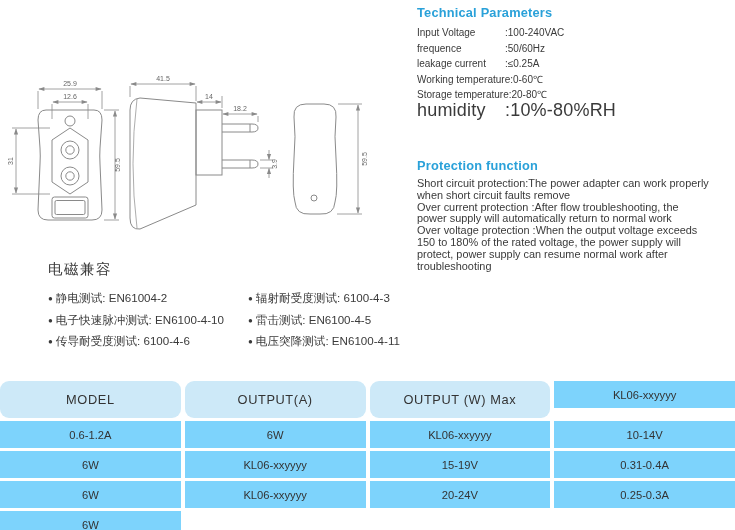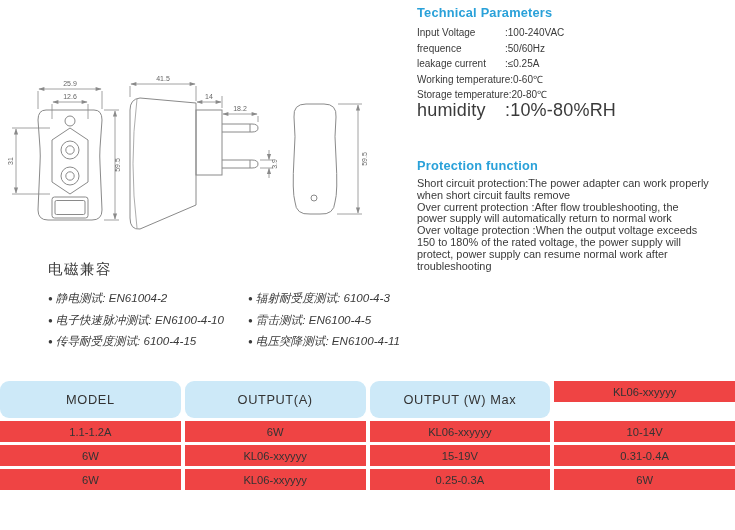--- a/index.html
+++ b/index.html
@@ -23,38 +23,38 @@
   .tp-line:nth-child(6), .tp-line:nth-child(7) { font-size:18px; letter-spacing:0.2px; }
 
   
   .pf { position:absolute; left:417px; top:158px; width:320px; }
   .pf-lines { margin-top:5px; }
   .pf-line { font-size:10.9px; line-height:11.8px; color:#3a3a3a; white-space:nowrap; }
 
   
   .emc { position:absolute; left:36px; top:260px;margin-left:12px; }
   .emc-title { font-size:14.5px; color:#3a3a3a; letter-spacing:1.5px; }
-  .emc-cols { display:flex; margin-top:9px;font-style:italic; }
+  .emc-cols { display:flex; margin-top:9px; }
   .emc-col { display:flex; flex-direction:column; }
   .emc-col-left { width:200px; }
   .emc-item { font-size:11.6px; line-height:19.5px; color:#3a3a3a; white-space:nowrap; }
   .emc-item .bullet { font-size:8px; margin-right:3px; position:relative; top:-1px; }
 
   
   .spec-table {
     position:absolute; left:0; top:381px; width:735px;
     display:grid; grid-template-columns:repeat(4, 1fr);
     column-gap:4px; row-gap:3px; background:#fff;
   }
   .th {
     background:#cde9f8; height:37px; display:flex; align-items:center; justify-content:center;
     font-size:12.8px; color:#333; letter-spacing:0.6px;border-radius:9px;
   }
   .td {
-    background:#ef4444; height:21px; display:flex; align-items:center; justify-content:center;
+    background:#7dd3fc; height:27px; display:flex; align-items:center; justify-content:center;
     font-size:11.2px; color:#333;
   }
 </style>
 </head>
 <body>
 
 <div class="page">
 
   <svg width="0" height="0" style="position:absolute">
     <defs>
@@ -163,46 +163,47 @@
       <div class="pf-line">troubleshooting</div>
     </div>
   </div>
 
   <div class="emc">
     <div class="emc-title">电磁兼容</div>
     <div class="emc-cols">
       <div class="emc-col emc-col-left">
         <div class="emc-item"><span class="bullet">●</span><span>静电测试: EN61004-2</span></div>
         <div class="emc-item"><span class="bullet">●</span><span>电子快速脉冲测试: EN6100-4-10</span></div>
-        <div class="emc-item"><span class="bullet">●</span><span>传导耐受度测试: 6100-4-15</span></div>
+        <div class="emc-item"><span class="bullet">●</span><span>传导耐受度测试: 6100-4-6</span></div>
       </div>
       <div class="emc-col">
         <div class="emc-item"><span class="bullet">●</span><span>辐射耐受度测试: 6100-4-3</span></div>
         <div class="emc-item"><span class="bullet">●</span><span>雷击测试: EN6100-4-5</span></div>
         <div class="emc-item"><span class="bullet">●</span><span>电压突降测试: EN6100-4-11</span></div>
       </div>
     </div>
   </div>
 
   <div class="spec-table">
     <div class="th">MODEL</div>
     <div class="th">OUTPUT(A)</div>
     <div class="th">OUTPUT (W) Max</div>
 
     <div class="td">KL06-xxyyyy</div>
-    <div class="td">1.1-1.2A</div>
+    <div class="td">0.6-1.2A</div>
     <div class="td">6W</div>
 
     <div class="td">KL06-xxyyyy</div>
     <div class="td">10-14V</div>
     <div class="td">6W</div>
 
     <div class="td">KL06-xxyyyy</div>
     <div class="td">15-19V</div>
     <div class="td">0.31-0.4A</div>
     <div class="td">6W</div>
 
     <div class="td">KL06-xxyyyy</div>
+    <div class="td">20-24V</div>
     <div class="td">0.25-0.3A</div>
     <div class="td">6W</div>
   </div>
 
 </div>
 
 </body></html>

